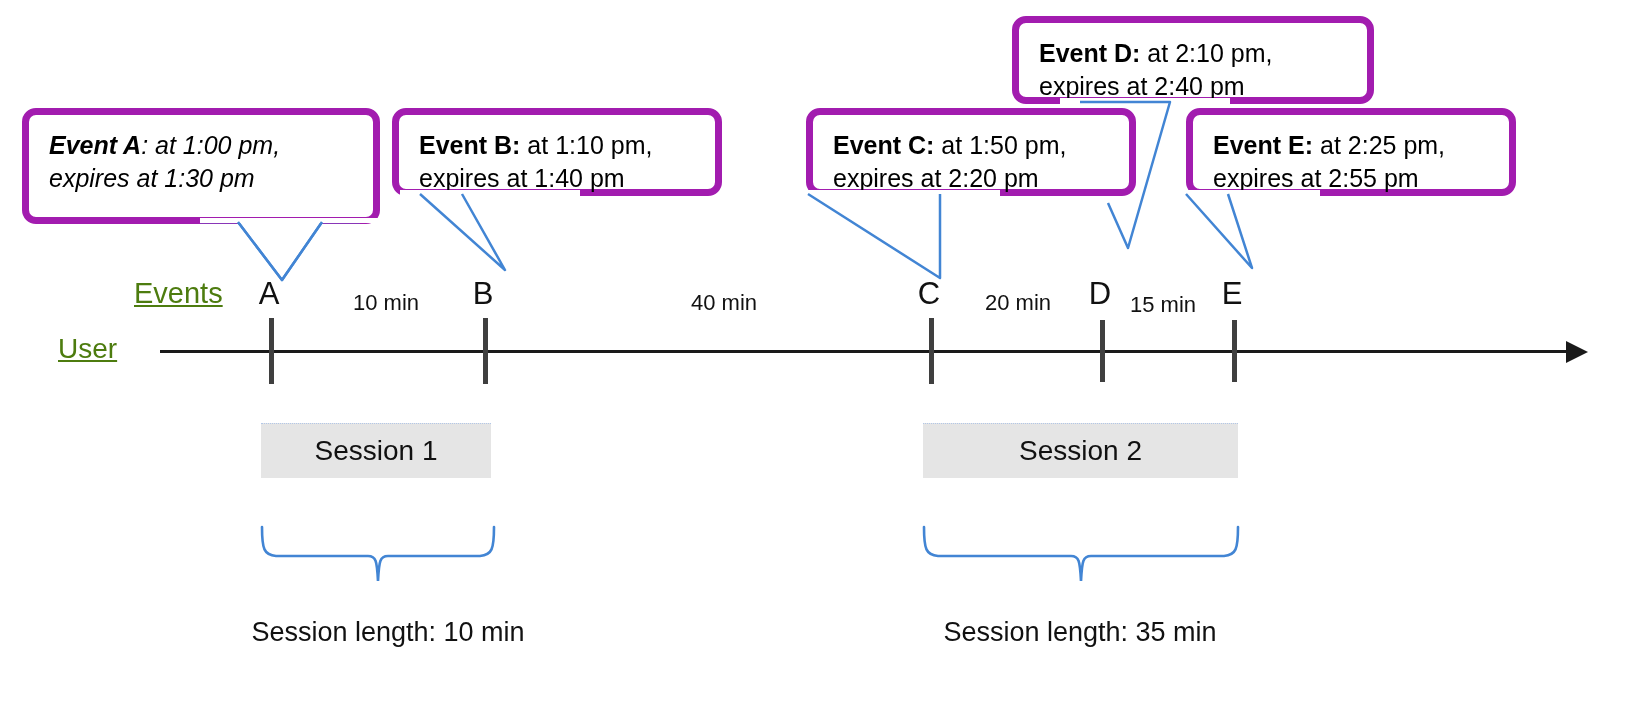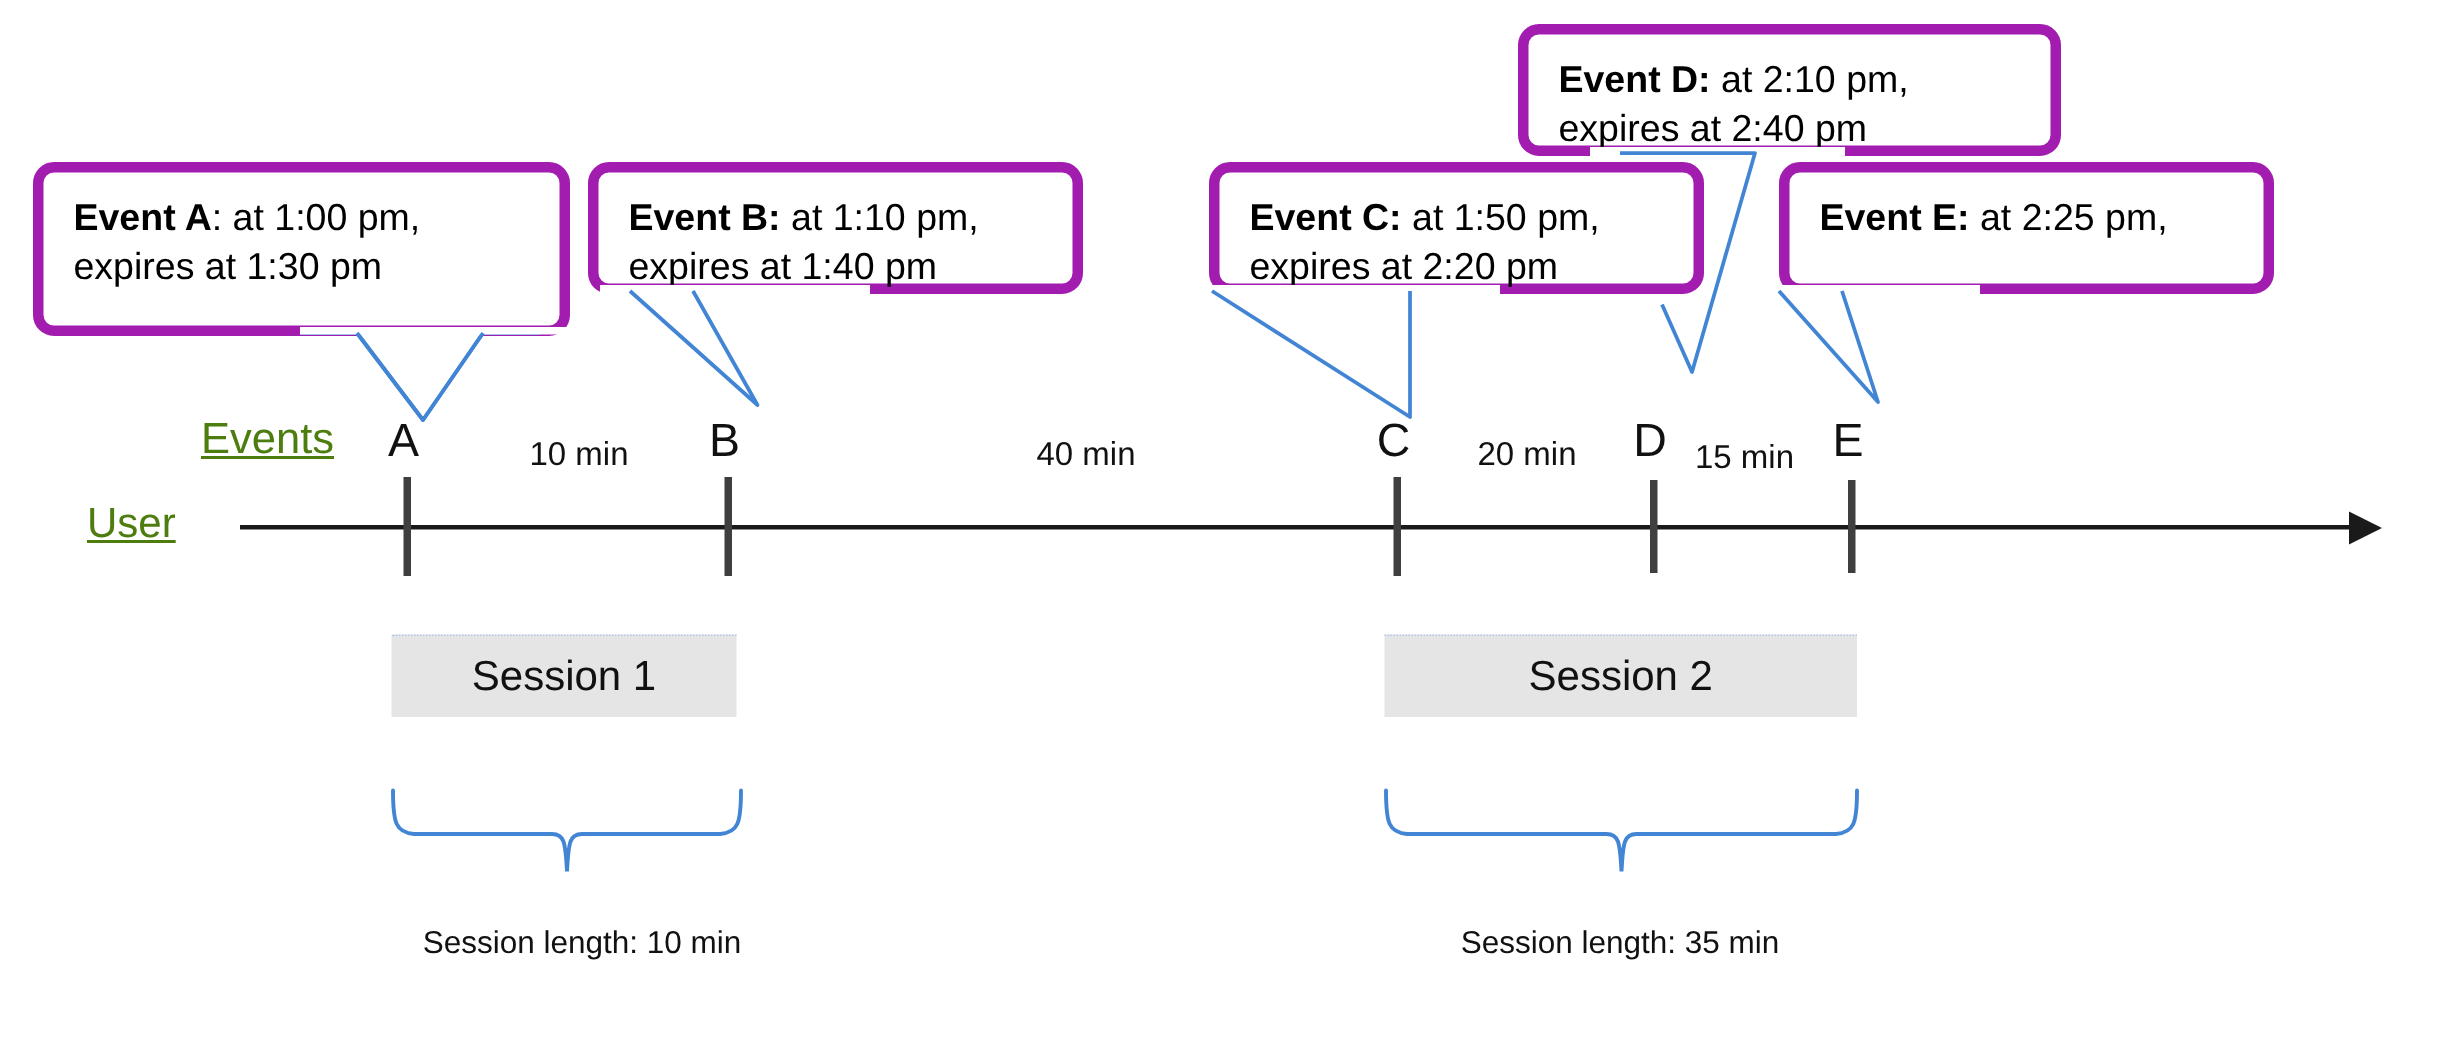--- a/index.html
+++ b/index.html
@@ -96,32 +96,32 @@
     justify-content: center;
     font-size: 28px;
     color: #111111;
     box-sizing: border-box;
   }
 
   
   .brace-svg { position: absolute; overflow: visible; }
   .caption {
     position: absolute;
-    font-size: 21px;
+    font-size: 27px;
     color: #111111;
     white-space: nowrap;
     text-align: center;
   }
 </style>
 </head>
 <body>
 
 <div id="canvas">
 
-  <div class="callout" style="left:22px; top:108px; width:358px; height:116px;">
+  <div class="callout" style="left:22px; top:108px; width:358px; height:116px;font-style:italic;">
     <div>
       <span class="ev-name">Event A</span><span class="ev-rest">: </span><span class="ev-rest">at 1:00 pm,</span>
     </div>
     <div>expires at 1:30 pm</div>
   </div>
   <svg class="tail-svg" style="left:200px; top:218px; width:200px; height:70px;" viewBox="0 0 200 70">
     <path d="M0,4 L38,4 L82,62 L122,4 L160,4" fill="#ffffff" stroke="#4285d4" stroke-width="2.5" stroke-linejoin="round" fill-rule="nonzero"></path>
     <rect x="0" y="0" width="200" height="5" fill="#ffffff"></rect>
     <path d="M38,4 L82,62 L122,4" fill="none" stroke="#4285d4" stroke-width="2.5" stroke-linejoin="round"></path>
   </svg>
@@ -157,20 +157,21 @@
   </div>
   <svg class="tail-svg" style="left:1060px; top:98px; width:170px; height:160px;" viewBox="0 0 170 160">
     <rect x="0" y="0" width="170" height="6" fill="#ffffff"></rect>
     <path d="M20,4 L110,4 L68,150 L48,105" fill="none" stroke="#4285d4" stroke-width="2.5" stroke-linejoin="round"></path>
   </svg>
 
   <div class="callout" style="left:1186px; top:108px; width:330px; height:88px;">
     <div>
       <span class="ev-name">Event E:</span><span class="ev-rest"> </span><span class="ev-rest">at 2:25 pm,</span>
     </div>
+    <div>expires at 2:55 pm</div>
   </div>
   <svg class="tail-svg" style="left:1180px; top:190px; width:140px; height:90px;" viewBox="0 0 140 90">
     <rect x="0" y="0" width="140" height="6" fill="#ffffff"></rect>
     <path d="M6,4 L72,78 L48,4" fill="none" stroke="#4285d4" stroke-width="2.5" stroke-linejoin="round"></path>
   </svg>
 
   <div class="row-label events" style="left:134px; top:277px;">Events</div>
   <div class="row-label user" style="left:58px; top:333px;">User</div>
 
   <div class="axis-line" style="left:160px; top:350px; width:1410px;"></div>

